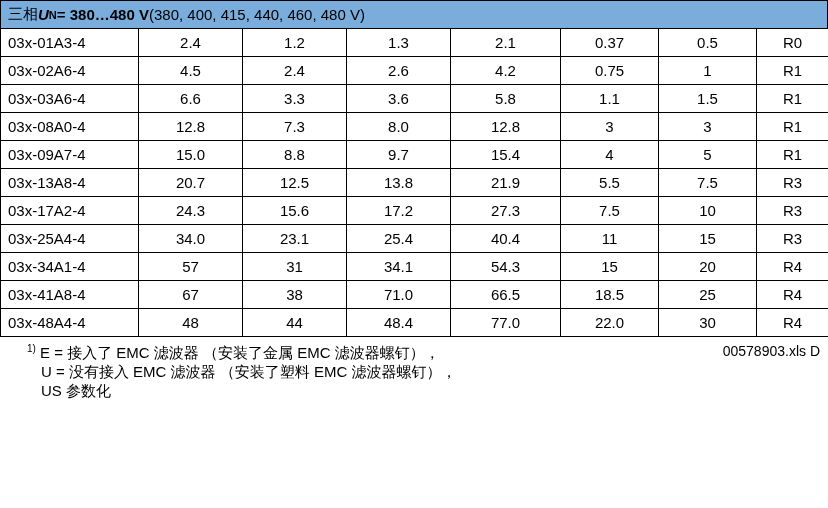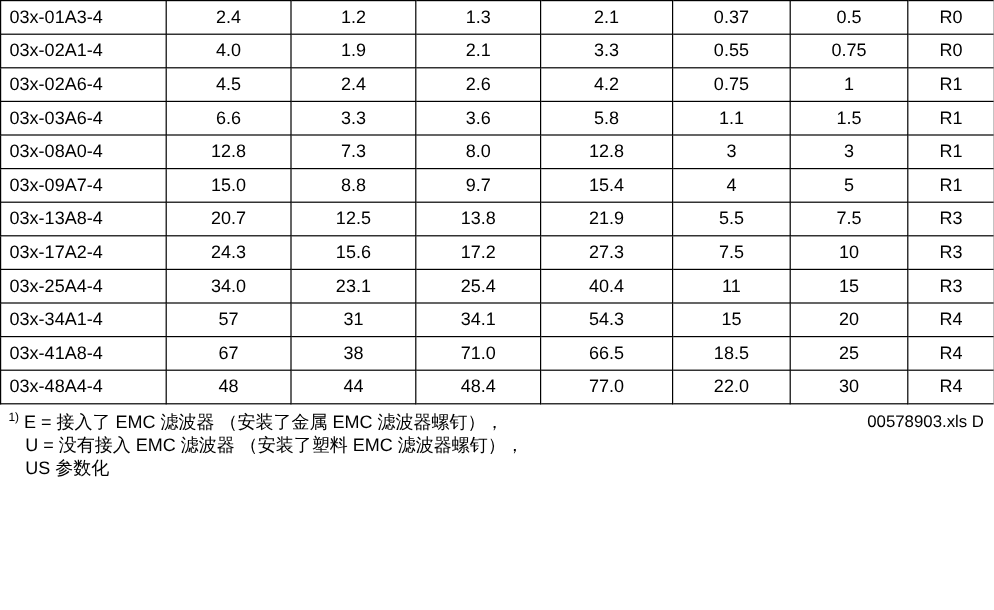--- a/index.html
+++ b/index.html
@@ -62,20 +62,21 @@
   table.grid td.type {
     text-align: left;
     padding-left: 7px;
   }
   .footnote {
     position: relative;
     box-sizing: border-box;
     padding: 6px 8px 0 7px;
     font-size: 15px;
     line-height: 1.28;
+    margin-left: 20px;
   }
   .footnote sup {
     font-size: 10px;
     vertical-align: super;
   }
   .footnote .line {
     white-space: nowrap;
   }
   .footnote .indent {
     padding-left: 14px;
@@ -86,20 +87,27 @@
     top: 6px;
     font-size: 14px;
     white-space: nowrap;
   }
 </style>
 </head>
 <body>
 
 <div class="sheet">
 
+  <div class="header-bar">
+    <span>三相 </span>
+      <span class="ital">U</span>
+      <span class="sub">N</span>
+      <span class="bold"> = 380…480 V</span>
+      <span> (380, 400, 415, 440, 460, 480 V)</span>
+  </div>
 
   <table class="grid">
     <colgroup>
       <col style="width:138px">
       <col style="width:104px">
       <col style="width:104px">
       <col style="width:104px">
       <col style="width:110px">
       <col style="width:98px">
       <col style="width:98px">
@@ -110,30 +118,20 @@
         <td class="type">03x-01A3-4</td>
         <td>2.4</td>
         <td>1.2</td>
         <td>1.3</td>
         <td>2.1</td>
         <td>0.37</td>
         <td>0.5</td>
         <td>R0</td>
       </tr>
       <tr>
-        <td class="type">03x-02A1-4</td>
-        <td>4.0</td>
-        <td>1.9</td>
-        <td>2.1</td>
-        <td>3.3</td>
-        <td>0.55</td>
-        <td>0.75</td>
-        <td>R0</td>
-      </tr>
-      <tr>
         <td class="type">03x-02A6-4</td>
         <td>4.5</td>
         <td>2.4</td>
         <td>2.6</td>
         <td>4.2</td>
         <td>0.75</td>
         <td>1</td>
         <td>R1</td>
       </tr>
       <tr>

